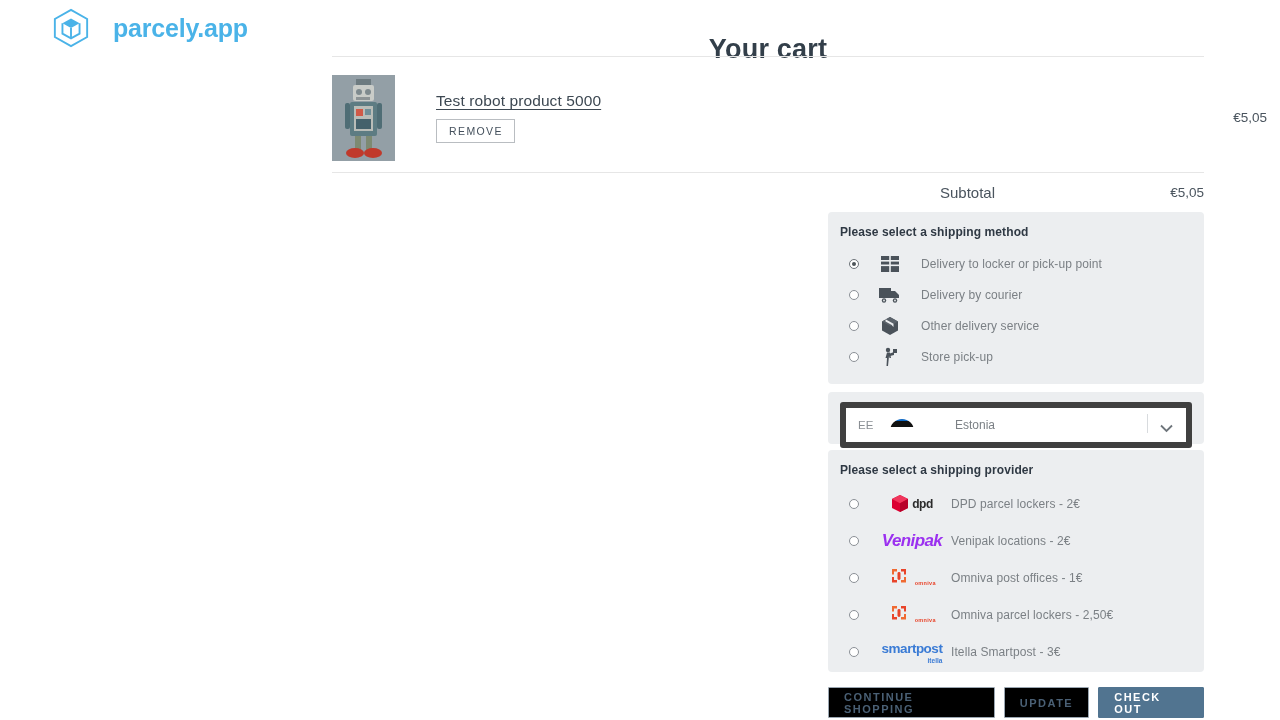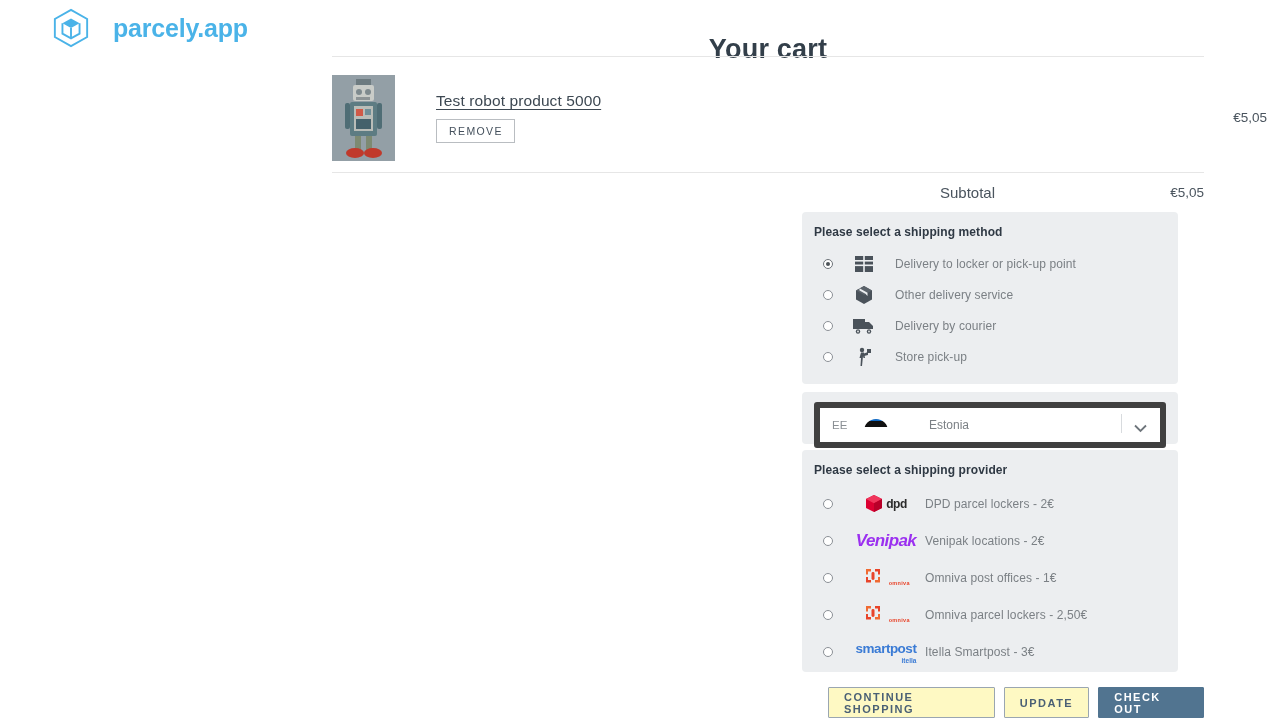--- a/index.html
+++ b/index.html
@@ -71,21 +71,21 @@
     position:absolute; left:940px; top:184px; width:140px;
     text-align:left; font-size:15px; color:#4a545e;
   }
   .subtotal-value{
     position:absolute; left:1124px; top:185px; width:80px;
     text-align:right; font-size:13.5px; color:#4a545e;
   }
 
   
   .panel{
-    position:absolute; left:802px; width:376px;
+    position:absolute; left:828px; width:376px;
     background:#eceef0; border-radius:4px;
   }
   .panel-title{
     font-size:12px; font-weight:bold; color:#2f3944;
     padding:13px 0 0 12px; letter-spacing:0.1px;
   }
   .opt-row{
     display:flex; align-items:center; height:31px; cursor:pointer;
   }
   .radio{
@@ -164,21 +164,21 @@
 
   
   .btn-bar{
     position:absolute; left:828px; top:687px; width:376px;
     display:flex; justify-content:flex-end; gap:9px;
   }
   .btn{
     height:31px; padding:0 15px;
     display:flex; align-items:center; justify-content:center;
     font-size:11px; font-weight:bold; letter-spacing:1.5px;
-    border:1px solid #9aa6b1; background:#fef9c3; color:#4a6075;
+    border:1px solid #9aa6b1; background:#000000; color:#4a6075;
     cursor:pointer; border-radius:1px;
   }
   .btn-primary{
     background:#517490; border-color:#517490; color:#ffffff;
   }
 </style>
 </head>
 <body>
 
 <div class="logo-wrap">
@@ -246,42 +246,42 @@
           <rect x="1" y="9.5" width="18" height="1.6" fill="#eceef0"></rect>
           <rect x="9.2" y="1" width="1.6" height="16" fill="#eceef0"></rect>
         </svg>
       </span>
       <span class="opt-label">Delivery to locker or pick-up point</span>
     </div>
 
     <div class="opt-row">
       <span class="radio"></span>
       <span class="opt-icon">
-        <svg width="18" height="20" viewBox="0 0 18 20">
-          <path d="M9 1 L17 5.5 L17 14.5 L9 19 L1 14.5 L1 5.5 Z" fill="#4a525a"></path>
-          <path d="M9 1 L17 5.5 L9 10 L1 5.5 Z" fill="#5b636b"></path>
-          <path d="M4.5 3.3 L12.5 7.8 L12.5 11 L10.8 9.2 L10.8 8.9 L4.5 5.4 Z" fill="#eceef0"></path>
-        </svg>
-      </span>
-      <span class="opt-label">Other delivery service</span>
-    </div>
-
-    <div class="opt-row">
-      <span class="radio"></span>
-      <span class="opt-icon">
         <svg width="24" height="18" viewBox="0 0 24 18">
           <rect x="1" y="2" width="12" height="10" fill="#4a525a"></rect>
           <path d="M13 5 h4 l4 4 v3 h-8 z" fill="#4a525a"></path>
           <circle cx="6" cy="14.5" r="2.2" fill="#4a525a"></circle>
           <circle cx="6" cy="14.5" r="0.9" fill="#eceef0"></circle>
           <circle cx="17" cy="14.5" r="2.2" fill="#4a525a"></circle>
           <circle cx="17" cy="14.5" r="0.9" fill="#eceef0"></circle>
         </svg>
       </span>
       <span class="opt-label">Delivery by courier</span>
+    </div>
+
+    <div class="opt-row">
+      <span class="radio"></span>
+      <span class="opt-icon">
+        <svg width="18" height="20" viewBox="0 0 18 20">
+          <path d="M9 1 L17 5.5 L17 14.5 L9 19 L1 14.5 L1 5.5 Z" fill="#4a525a"></path>
+          <path d="M9 1 L17 5.5 L9 10 L1 5.5 Z" fill="#5b636b"></path>
+          <path d="M4.5 3.3 L12.5 7.8 L12.5 11 L10.8 9.2 L10.8 8.9 L4.5 5.4 Z" fill="#eceef0"></path>
+        </svg>
+      </span>
+      <span class="opt-label">Other delivery service</span>
     </div>
 
     <div class="opt-row">
       <span class="radio"></span>
       <span class="opt-icon">
         <svg width="16" height="20" viewBox="0 0 16 20">
           <circle cx="6" cy="3" r="2.2" fill="#4a525a"></circle>
           <path d="M5 5.5 L8 5.5 L9 11 L7.5 11 L7 9 L6 19 L4.5 19 L5 11 L3.5 11 Z" fill="#4a525a"></path>
           <path d="M8 6.5 L12 5 L12 8 L8 9 Z" fill="#4a525a"></path>
           <rect x="11" y="2" width="4" height="4" fill="#4a525a"></rect>

